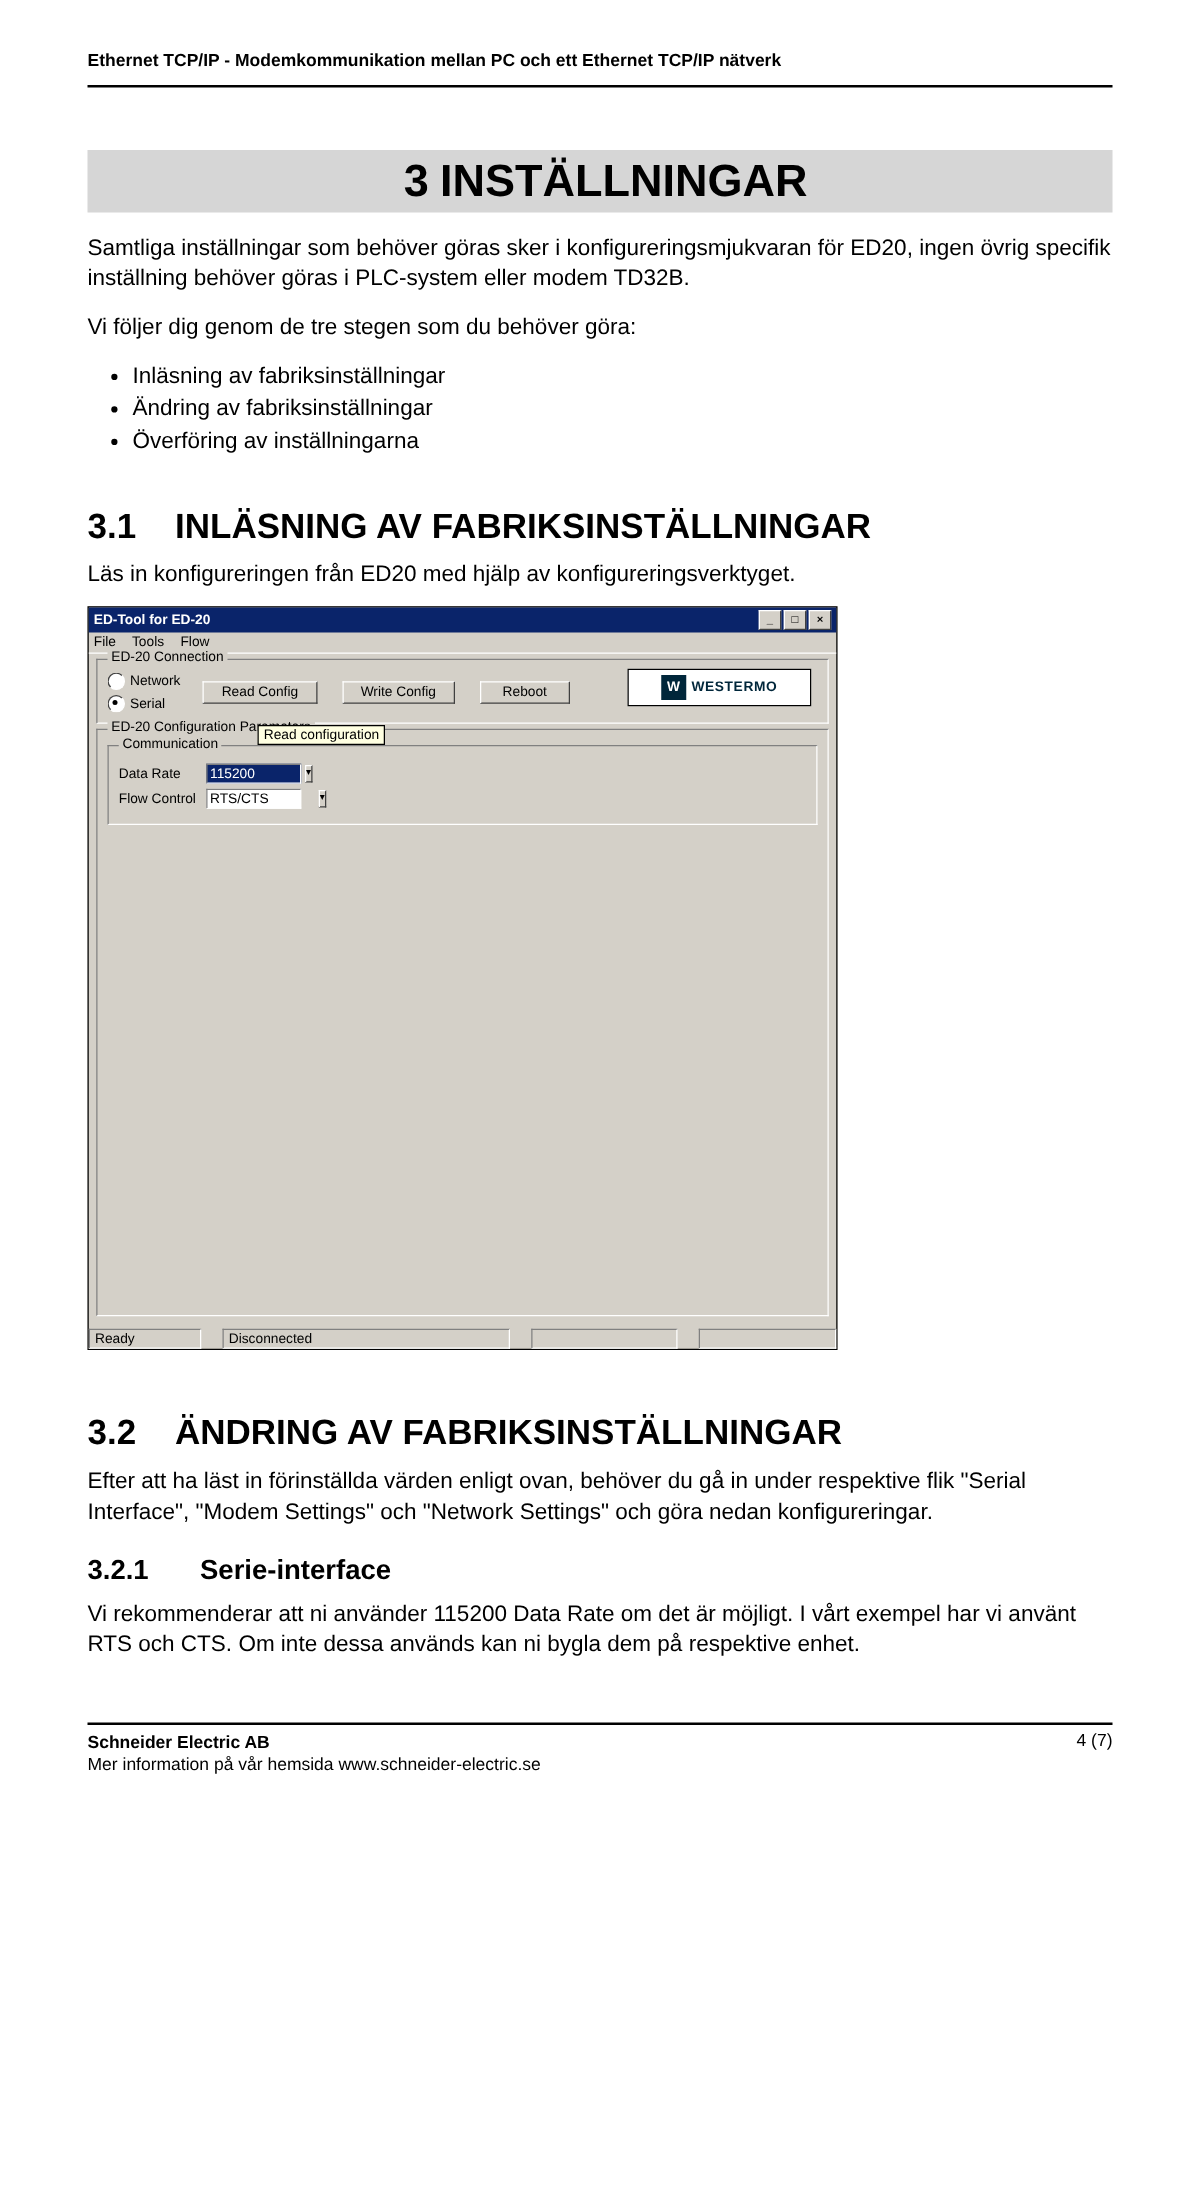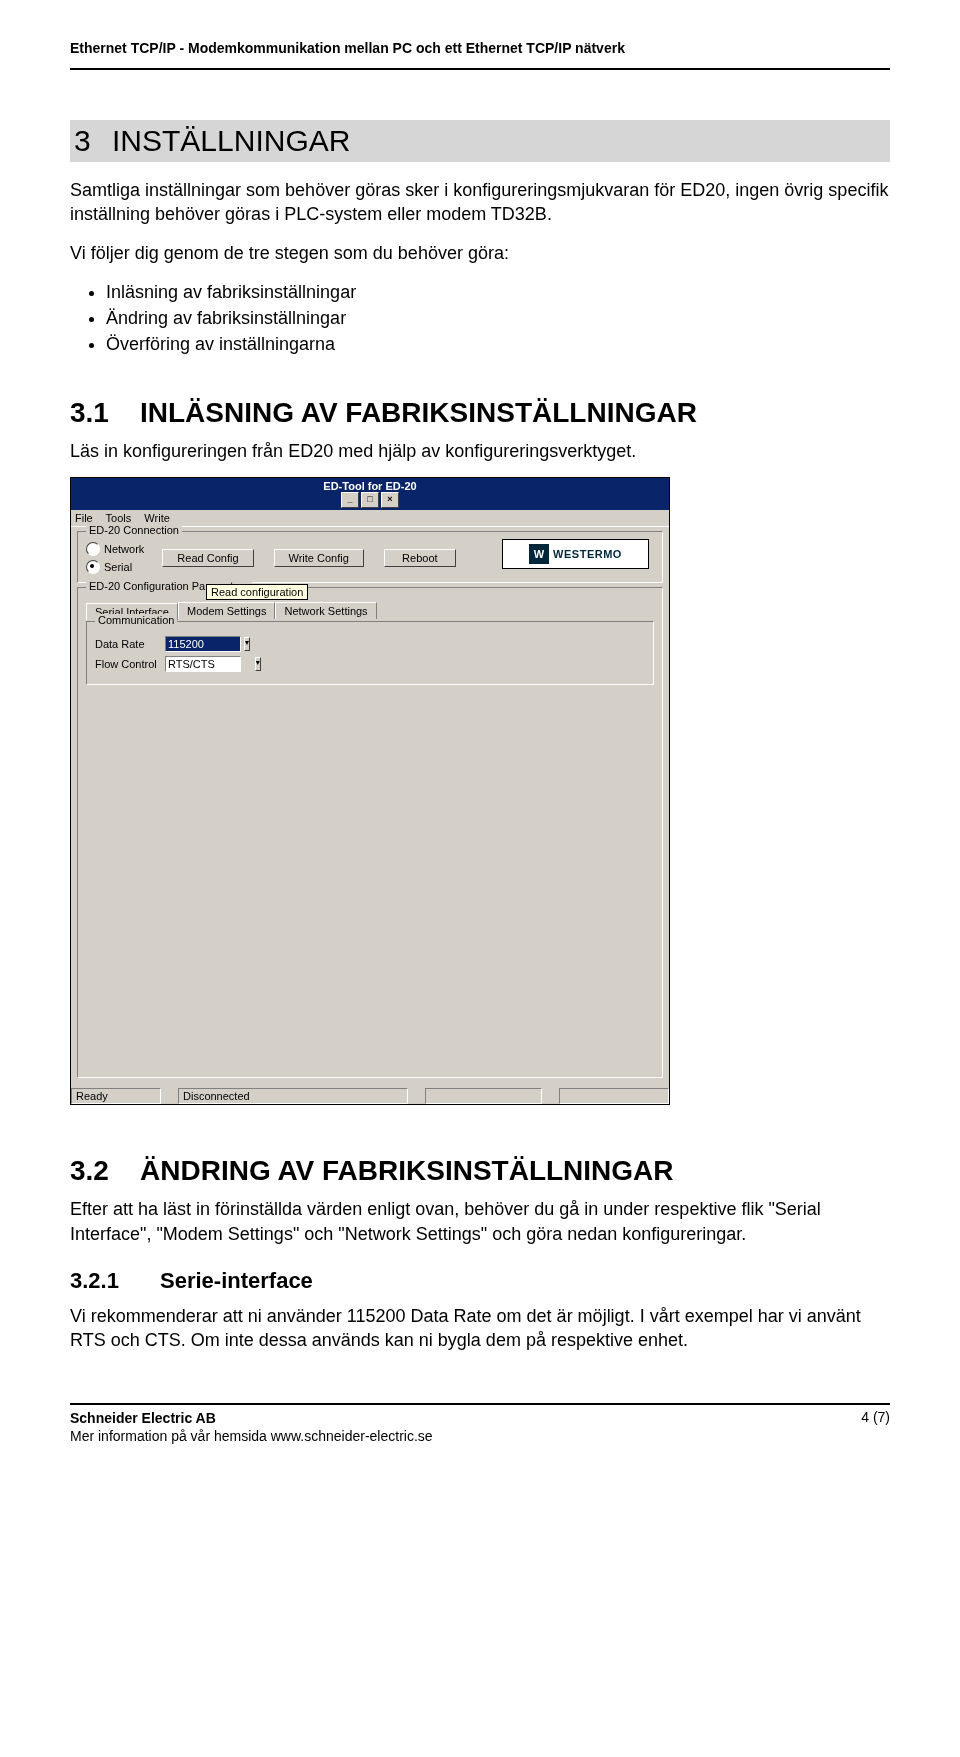--- a/index.html
+++ b/index.html
@@ -17,23 +17,24 @@
   .doc-header {
     font-size: 14px;
     font-weight: bold;
     border-bottom: 2px solid #000;
     padding-bottom: 12px;
     margin-bottom: 50px;
   }
   .h1-bar {
     background: #d6d6d6;
     padding: 4px 4px;
-    font-size: 30px;
-    font-weight: normal;
+    font-size: 36px;
+    font-weight: bold;
     margin-bottom: 16px;
+    text-align: center;
   }
   .h1-bar .num { display:inline-block; width:38px; }
   .para {
     font-size: 18px;
     line-height: 1.35;
     margin-bottom: 14px;
   }
   ul.bullets {
     margin: 0 0 40px 18px;
     padding: 0;
@@ -64,21 +65,20 @@
     margin-bottom: 50px;
   }
   .edtool-title {
     background: #0a246a;
     color: #fff;
     font-weight: bold;
     padding: 2px 4px;
     display: flex;
     justify-content: space-between;
     align-items: center;
-    flex-direction: column;
   }
   .edtool-title .winbtns { display:flex; gap:2px; }
   .winbtn {
     width: 16px; height: 14px;
     background: #d4d0c8;
     border: 1px solid #fff;
     border-right-color:#404040; border-bottom-color:#404040;
     font-size: 9px;
     text-align: center;
     line-height: 12px;
@@ -233,21 +233,21 @@
       <span>ED-Tool for ED-20</span>
       <div class="winbtns">
         <div class="winbtn">_</div>
         <div class="winbtn">□</div>
         <div class="winbtn">×</div>
       </div>
     </div>
     <div class="edtool-menu">
       <span>File</span>
       <span>Tools</span>
-      <span>Write</span>
+      <span>Flow</span>
     </div>
     <div class="ed-body">
       <div class="westermo">
         <span class="wlogo">W</span>
         <span>WESTERMO</span>
       </div>
 
       <div class="group" style="position:relative;">
         <div class="group-title">ED-20 Connection</div>
         <div class="conn-row">
@@ -263,25 +263,20 @@
           </div>
           <div class="btn3d">Read Config</div>
           <div class="btn3d">Write Config</div>
           <div class="btn3d">Reboot</div>
         </div>
         <div class="tooltip">Read configuration</div>
       </div>
 
       <div class="group">
         <div class="group-title">ED-20 Configuration Parameters</div>
-        <div class="tabs">
-          <div class="tab active">Serial Interface</div>
-          <div class="tab">Modem Settings</div>
-          <div class="tab">Network Settings</div>
-        </div>
         <div class="group subgroup" style="margin-top:2px;">
           <div class="group-title">Communication</div>
           <div class="field-row">
             <span style="width:64px;">Data Rate</span>
             <div class="sel3d hl">
               <span>115200</span>
               <span class="dropbtn">▾</span>
             </div>
           </div>
           <div class="field-row">

